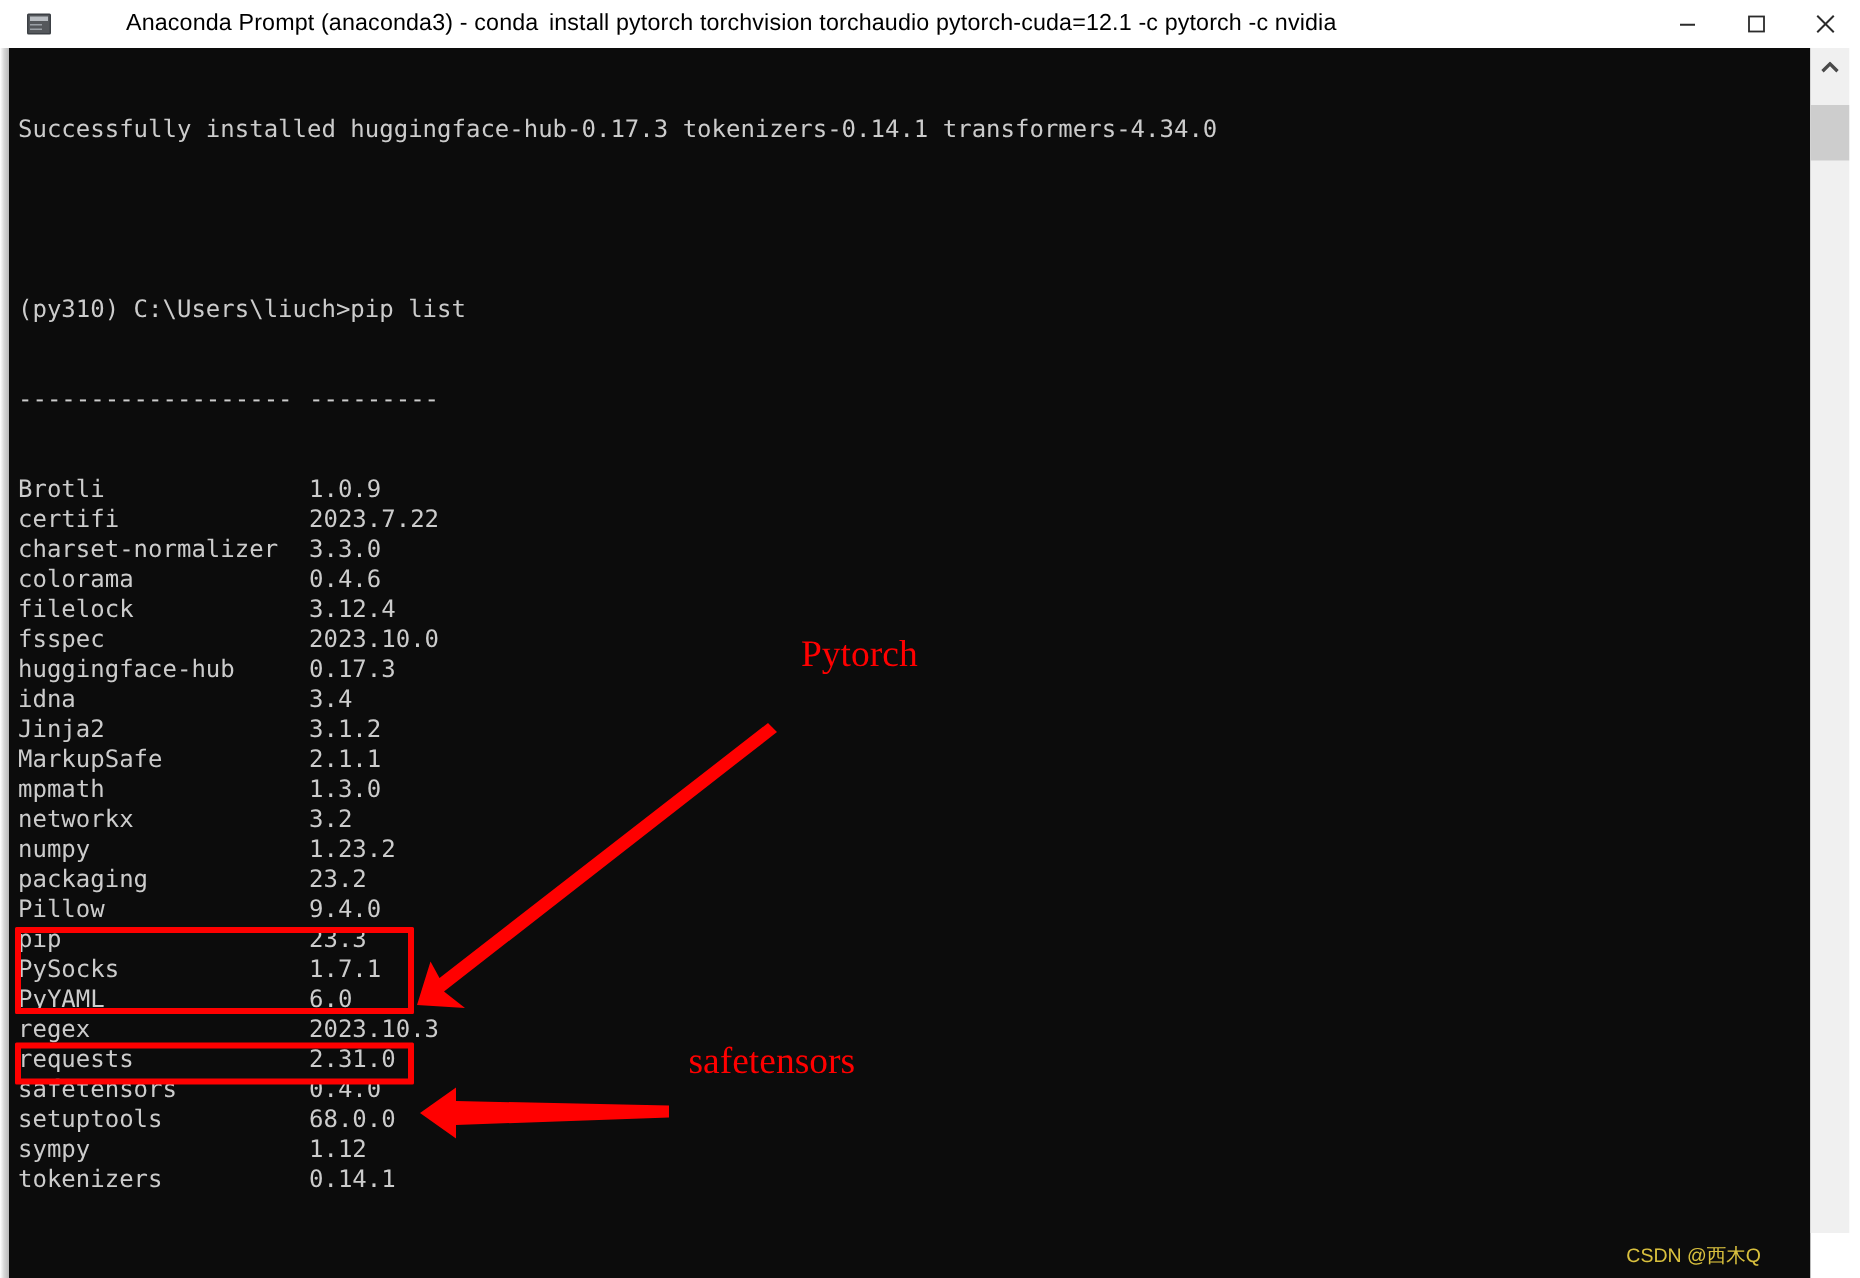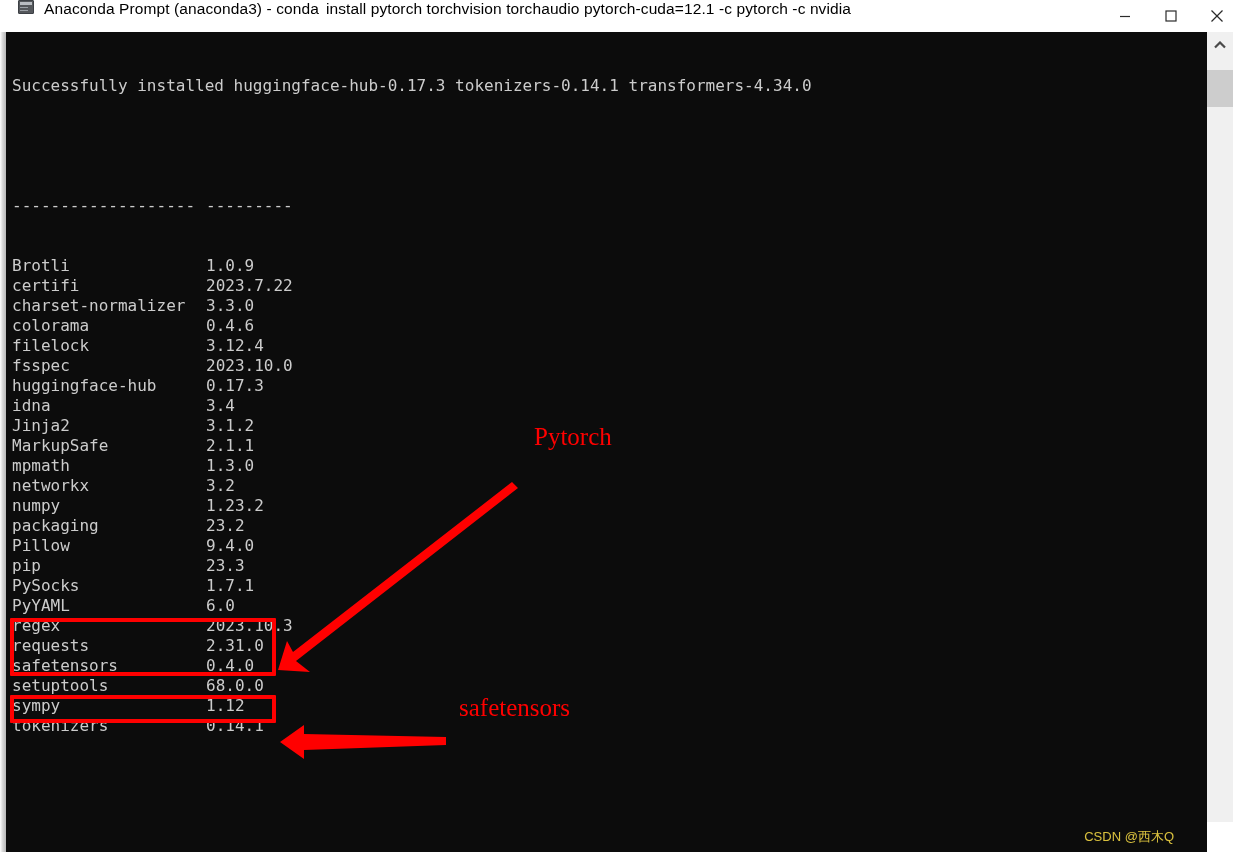--- a/index.html
+++ b/index.html
@@ -26,21 +26,23 @@
   }
 
   
   #titlebar {
     position: absolute;
     left: 0; top: 0;
     width: 1240px;
     height: 32px;
     background: #ffffff;
     display: flex;
-    box-sizing: border-box;
+    align-items: center;
+    box-sizing: border-box;
+    gap: 40px;
   }
   #title-icon {
     width: 16px;
     height: 14px;
     margin-left: 18px;
     margin-right: 10px;
     flex: 0 0 auto;
     background: #55585c;
     border: 1px solid #3c4045;
     box-sizing: border-box;
@@ -251,20 +253,21 @@
     </div>
   </div>
 
   <div id="console-area">
     <div id="console-left-border"></div>
 
     <div id="console">
       <div id="term">
         <div class="tline">Successfully installed huggingface-hub-0.17.3 tokenizers-0.14.1 transformers-4.34.0</div>
         <div class="blank"></div>
+        <div class="tline">(py310) C:\Users\liuch&gt;pip list</div>
         <div class="tline"><span class="pkg">-------------------</span><span class="ver">---------</span></div>
         <div id="pkg-rows"><div class="tline"><span class="pkg">Brotli</span><span class="ver">1.0.9</span></div><div class="tline"><span class="pkg">certifi</span><span class="ver">2023.7.22</span></div><div class="tline"><span class="pkg">charset-normalizer</span><span class="ver">3.3.0</span></div><div class="tline"><span class="pkg">colorama</span><span class="ver">0.4.6</span></div><div class="tline"><span class="pkg">filelock</span><span class="ver">3.12.4</span></div><div class="tline"><span class="pkg">fsspec</span><span class="ver">2023.10.0</span></div><div class="tline"><span class="pkg">huggingface-hub</span><span class="ver">0.17.3</span></div><div class="tline"><span class="pkg">idna</span><span class="ver">3.4</span></div><div class="tline"><span class="pkg">Jinja2</span><span class="ver">3.1.2</span></div><div class="tline"><span class="pkg">MarkupSafe</span><span class="ver">2.1.1</span></div><div class="tline"><span class="pkg">mpmath</span><span class="ver">1.3.0</span></div><div class="tline"><span class="pkg">networkx</span><span class="ver">3.2</span></div><div class="tline"><span class="pkg">numpy</span><span class="ver">1.23.2</span></div><div class="tline"><span class="pkg">packaging</span><span class="ver">23.2</span></div><div class="tline"><span class="pkg">Pillow</span><span class="ver">9.4.0</span></div><div class="tline"><span class="pkg">pip</span><span class="ver">23.3</span></div><div class="tline"><span class="pkg">PySocks</span><span class="ver">1.7.1</span></div><div class="tline"><span class="pkg">PyYAML</span><span class="ver">6.0</span></div><div class="tline"><span class="pkg">regex</span><span class="ver">2023.10.3</span></div><div class="tline"><span class="pkg">requests</span><span class="ver">2.31.0</span></div><div class="tline"><span class="pkg">safetensors</span><span class="ver">0.4.0</span></div><div class="tline"><span class="pkg">setuptools</span><span class="ver">68.0.0</span></div><div class="tline"><span class="pkg">sympy</span><span class="ver">1.12</span></div><div class="tline"><span class="pkg">tokenizers</span><span class="ver">0.14.1</span></div></div>
         
         
       </div>
 
       <svg id="overlay" viewBox="0 0 1201 820" width="1201" height="820">
 
         <polygon fill="#ff0000" points="506,450 512,456 290,629 304,640 272,638 281,609 287,620"></polygon>
 

